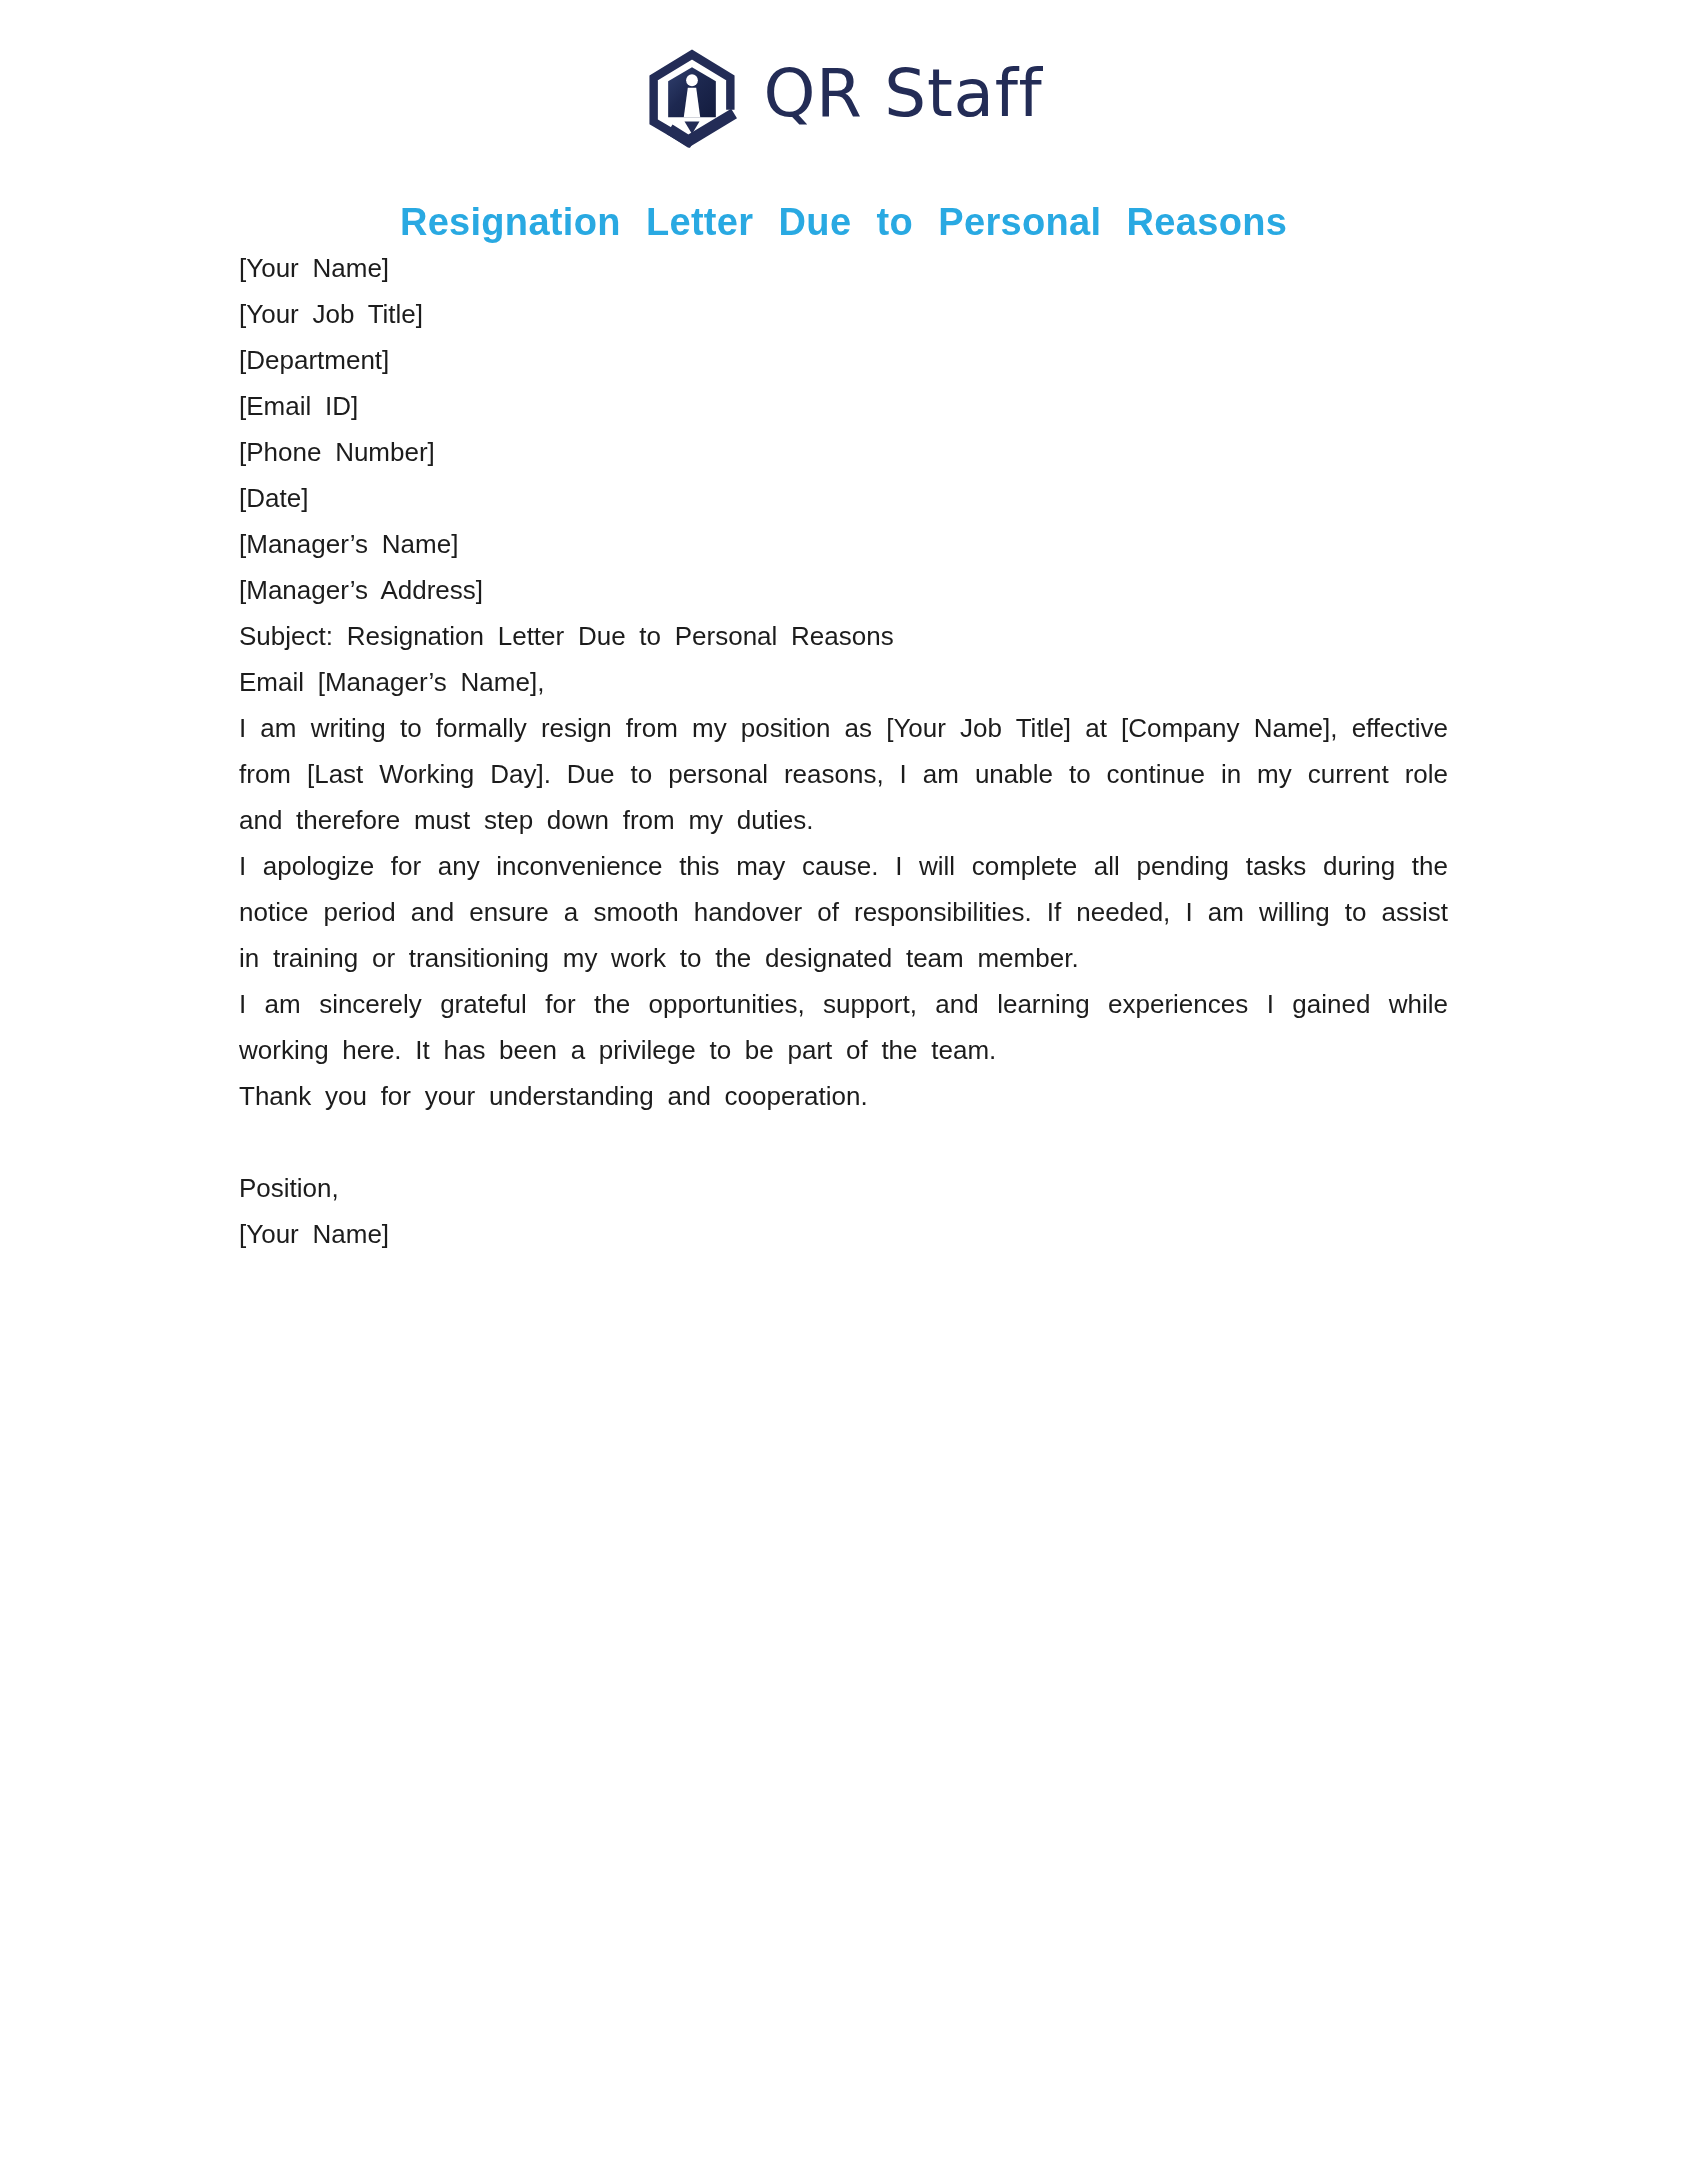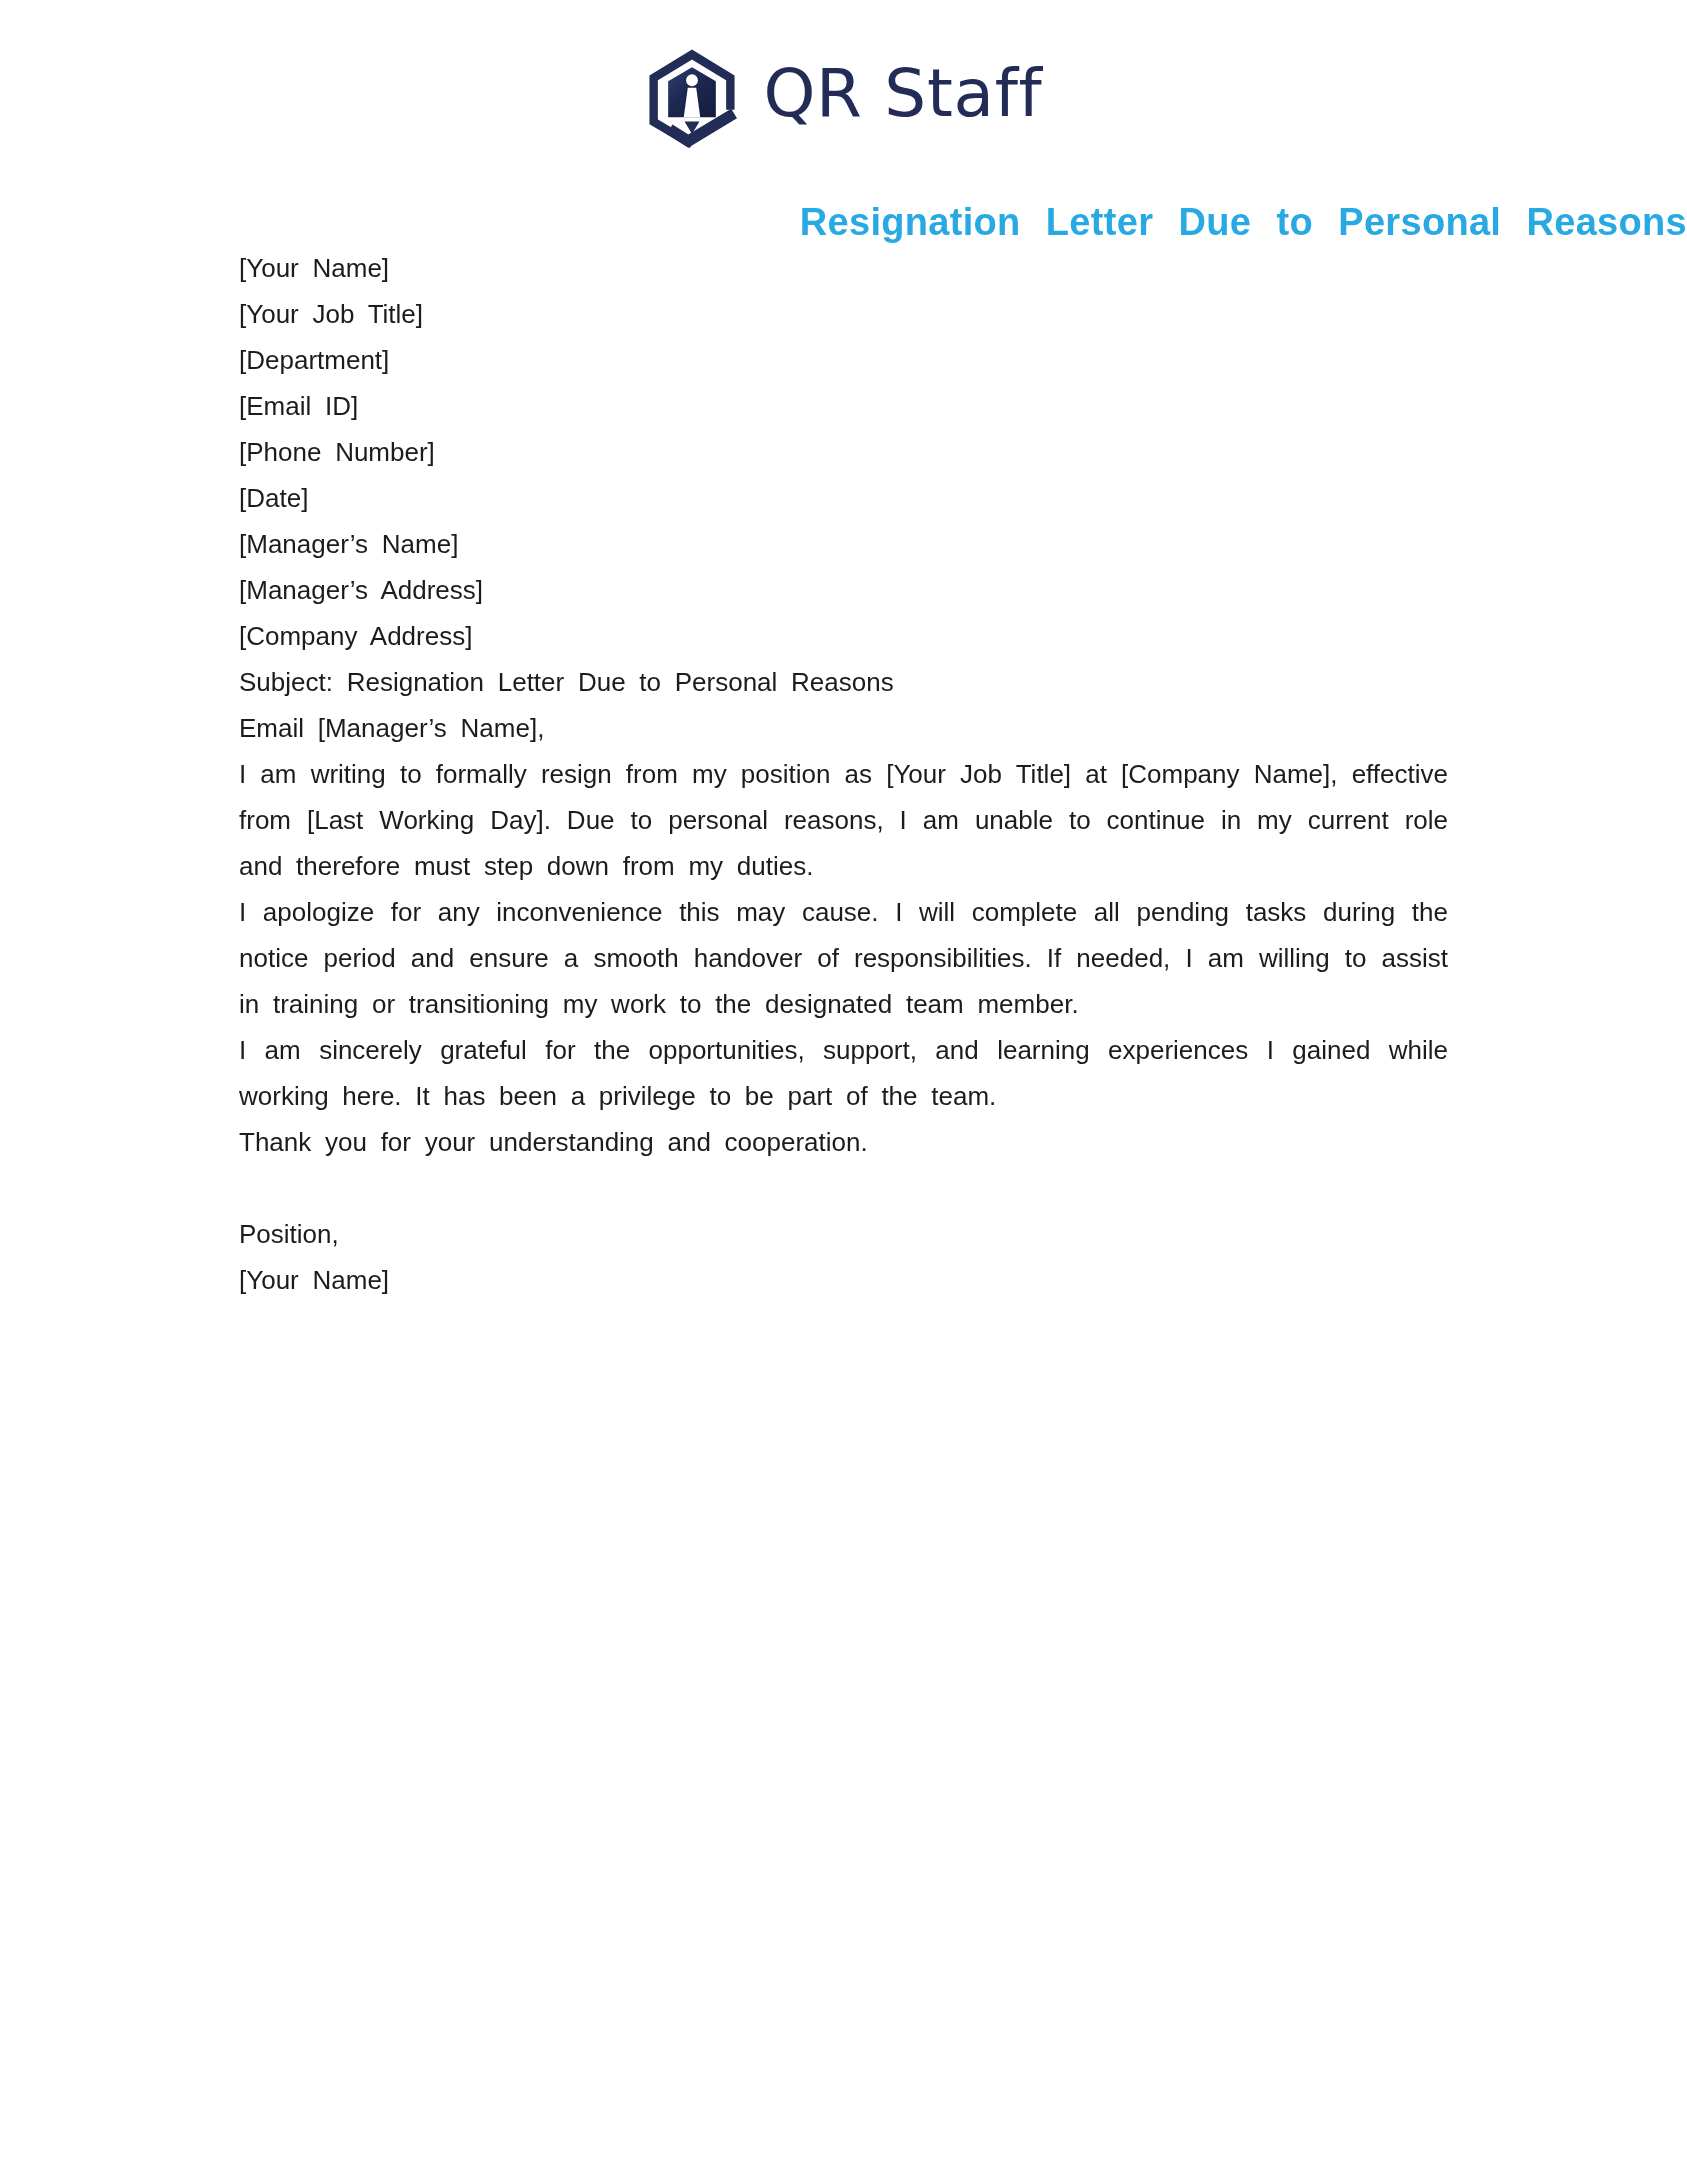--- a/index.html
+++ b/index.html
@@ -19,21 +19,21 @@
     align-items:center;gap:23px;height:101px;box-sizing:content-box;
   }
   .logo-icon{width:96px;height:101px;flex:0 0 auto;}
   .brand-text{
     font-family:"DejaVu Sans", sans-serif;
     font-size:66px;line-height:1;color:var(--navy);
     font-weight:500;letter-spacing:0.7px;white-space:nowrap;
     padding-bottom:9.3px;
   }
   .doc-title{
-    margin-top:50px;text-align:right;
+    margin-top:50px;text-align:center;
     font-size:38px;line-height:46px;font-weight:bold;
     color:var(--accent);word-spacing:0.38em;letter-spacing:0.3px;
   }
   .content{
     width:1209px;margin:0 auto;padding:0;
     font-size:26px;line-height:46px;word-spacing:0.25em;
   }
   .content .block{margin:0;}
   .content .line{margin:0;}
   .sender-block{margin-top:123px;}
@@ -82,21 +82,20 @@
       <p class="line">[Your Job Title]</p>
       <p class="line">[Department]</p>
       <p class="line">[Email ID]</p>
       <p class="line">[Phone Number]</p>
       <p class="line">[Date]</p>
     </div>
 
     <div class="block spaced">
       <p class="line">[Manager’s Name]</p>
       <p class="line">[Manager’s Address]</p>
-      <p class="line">[Company Address]</p>
     </div>
 
     <p class="block spaced line">Subject: Resignation Letter Due to Personal Reasons</p>
 
     <p class="block spaced line">Email [Manager’s Name],</p>
 
     <p class="block spaced para">I am writing to formally resign from my position as [Your Job Title] at [Company Name], effective from [Last Working Day]. Due to personal reasons, I am unable to continue in my current role and therefore must step down from my duties.</p>
 
     <p class="block spaced para">I apologize for any inconvenience this may cause. I will complete all pending tasks during the notice period and ensure a smooth handover of responsibilities. If needed, I am willing to assist in training or transitioning my work to the designated team member.</p>
 

